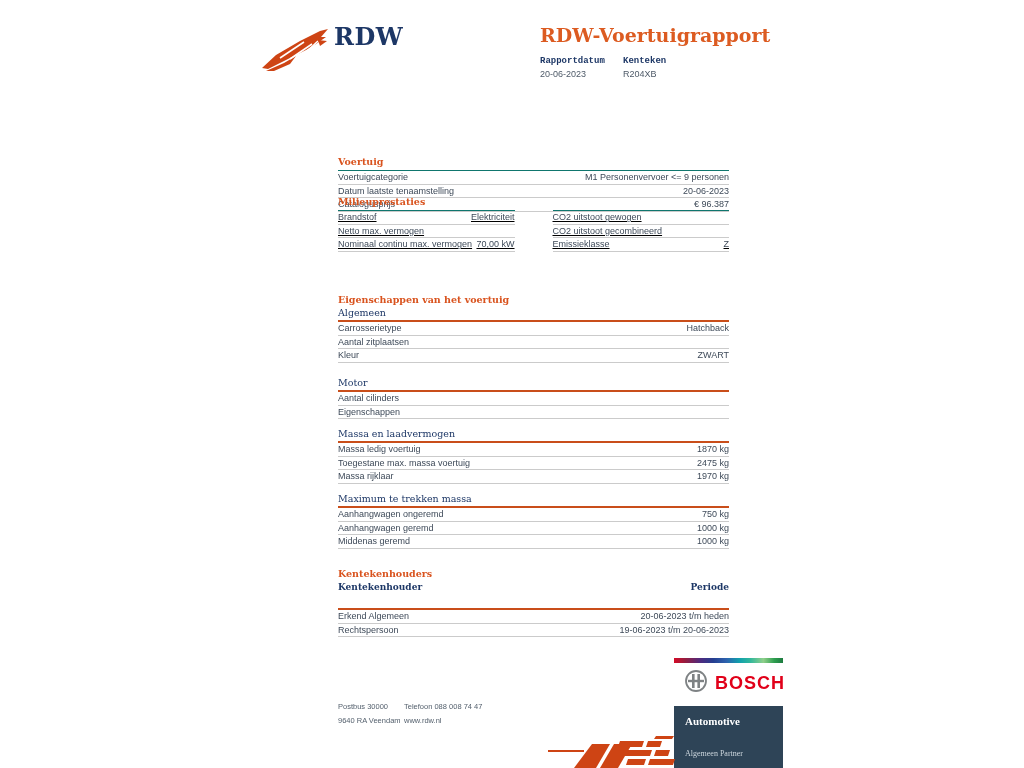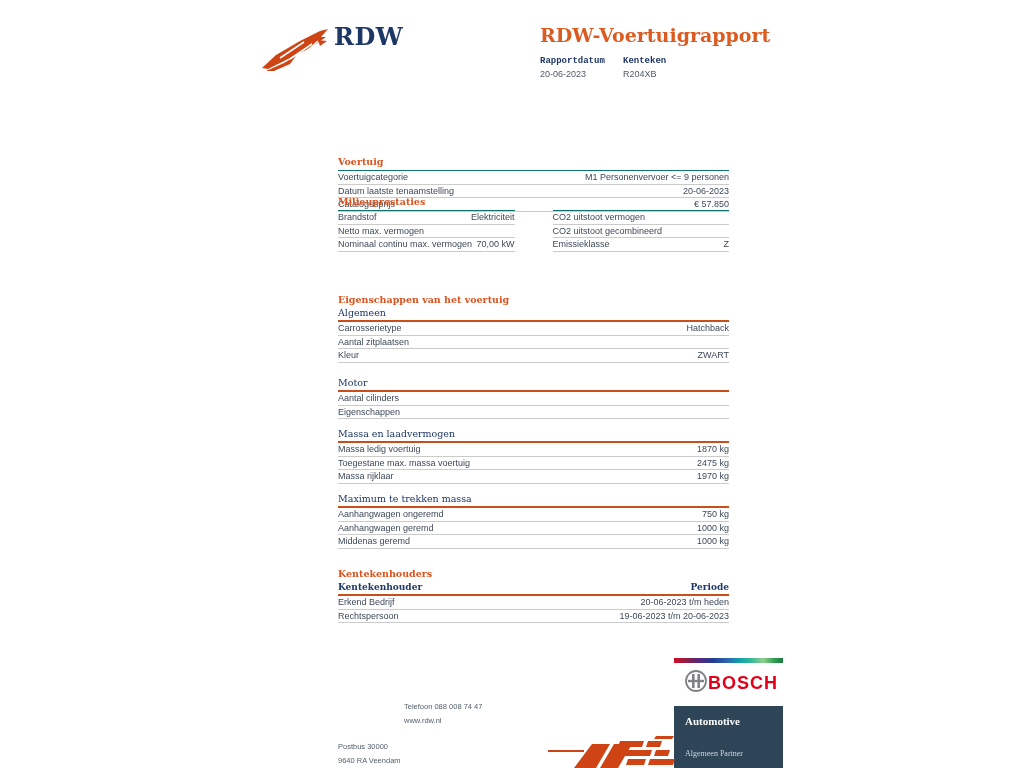--- a/index.html
+++ b/index.html
@@ -14,32 +14,32 @@
   .meta-value { font-size:9px; color:#4e5a68; margin-top:3px; }
 
   
   .section { left:338px; width:391px; position:absolute; }
   .sec-title { font-family:"DejaVu Serif", serif; font-weight:bold; font-size:9.5px; color:#d9531e; margin-bottom:3px; }
   .sub-title { font-family:"DejaVu Serif", serif; font-weight:normal; font-size:9.5px; color:#1d3766; padding-bottom:2px; border-bottom:2px solid #c94e1a; }
   .row { display:flex; justify-content:space-between; align-items:center; height:13.5px; border-bottom:1px solid #cbcbcb; font-size:9px; color:#3e4a59; }
   .row .lbl { white-space:nowrap; }
   .row .val { white-space:nowrap; text-align:right; }
   .rows.topline { border-top:1px solid #0f766e; }
-  .two-col { display:flex; gap:38px; }
+  .two-col { display:flex; gap:38px;text-decoration:underline; }
   .two-col .col { width:183px; }
-  .hdr-row { display:flex; justify-content:space-between; align-items:flex-end; padding-bottom:2px; border-bottom:2px solid #c94e1a; }
+  .hdr-row { display:flex; justify-content:space-between; align-items:flex-end; padding-bottom:16px; border-bottom:2px solid #c94e1a; }
   .hdr-row span { font-family:"DejaVu Serif", serif; font-weight:bold; font-size:9px; color:#1d3766; }
 
   
   .foot-txt { font-size:7.5px; color:#55616e; line-height:14px; }
 
   
   .supergraphic { width:109px; height:5px;
     background:linear-gradient(to right,#d50b27 0%,#971c3e 10%,#4f2a7e 24%,#243e90 36%,#2d62ae 48%,#11a0ac 60%,#31b79b 70%,#8fcf8a 82%,#2e9e4f 92%,#1d7a40 100%); }
-  .bosch-row { display:flex; align-items:center; }
+  .bosch-row { display:flex; align-items:center; gap:7px; }
   .bosch-word { font-size:18px; font-weight:bold; color:#e10019; letter-spacing:1px; }
   .partner-box { width:109px; height:78px; background:#2e4457; padding:9px 11px;font-family:Liberation Serif, serif; }
   .pb-title { color:#ffffff; font-weight:bold; font-size:11px; }
   .pb-sub { color:#ccd6dd; font-size:8px; margin-top:22px; }
 </style>
 </head>
 <body>
 
 <div class="abs" style="left:260px; top:28px; width:70px; height:44px;">
   <svg width="70" height="44" viewBox="0 0 70 44">
@@ -76,21 +76,21 @@
     <div class="row">
       <span class="lbl">Voertuigcategorie</span>
       <span class="val">M1 Personenvervoer &lt;= 9 personen</span>
     </div>
     <div class="row">
       <span class="lbl">Datum laatste tenaamstelling</span>
       <span class="val">20-06-2023</span>
     </div>
     <div class="row">
       <span class="lbl">Catalogusprijs</span>
-      <span class="val">€ 57.850</span>
+      <span class="val">€ 96.387</span>
     </div>
   </div>
 </div>
 
 <div class="section" style="top:196px;">
   <div class="sec-title">Milieuprestaties</div>
   <div class="two-col">
     <div class="col rows topline">
       <div class="row">
         <span class="lbl">Brandstof</span>
@@ -100,21 +100,21 @@
         <span class="lbl">Netto max. vermogen</span>
         <span class="val"></span>
       </div>
       <div class="row">
         <span class="lbl">Nominaal continu max. vermogen</span>
         <span class="val">70,00 kW</span>
       </div>
     </div>
     <div class="col rows topline">
       <div class="row">
-        <span class="lbl">CO2 uitstoot vermogen</span>
+        <span class="lbl">CO2 uitstoot gewogen</span>
         <span class="val"></span>
       </div>
       <div class="row">
         <span class="lbl">CO2 uitstoot gecombineerd</span>
         <span class="val"></span>
       </div>
       <div class="row">
         <span class="lbl">Emissieklasse</span>
         <span class="val">Z</span>
       </div>
@@ -195,21 +195,21 @@
 </div>
 
 <div class="section" style="top:568px;">
   <div class="sec-title">Kentekenhouders</div>
   <div class="hdr-row">
     <span>Kentekenhouder</span>
     <span>Periode</span>
   </div>
   <div class="rows">
     <div class="row">
-      <span class="lbl">Erkend Bedrijf</span>
+      <span class="lbl">Erkend Algemeen</span>
       <span class="val">20-06-2023 t/m heden</span>
     </div>
     <div class="row">
       <span class="lbl">Rechtspersoon</span>
       <span class="val">19-06-2023 t/m 20-06-2023</span>
     </div>
   </div>
 </div>
 
 <div class="abs supergraphic" style="left:674px; top:658px;"></div>
@@ -222,21 +222,21 @@
       <rect x="4" y="10.8" width="16" height="2.4" fill="#7e8284"></rect>
     </svg>
   </span>
   <span class="bosch-word">BOSCH</span>
 </div>
 <div class="abs partner-box" style="left:674px; top:706px;">
   <div class="pb-title">Automotive</div>
   <div class="pb-sub">Algemeen Partner</div>
 </div>
 
-<div class="abs foot-txt" style="left:338px; top:700px;margin-top:40px;">
+<div class="abs foot-txt" style="left:338px; top:700px;">
   <div>Postbus 30000</div>
   <div>9640 RA Veendam</div>
 </div>
 <div class="abs foot-txt" style="left:404px; top:700px;">
   <div>Telefoon 088 008 74 47</div>
   <div>www.rdw.nl</div>
 </div>
 
 <div class="abs" style="left:544px; top:736px;">
   <svg width="132" height="32" viewBox="0 0 132 32">

